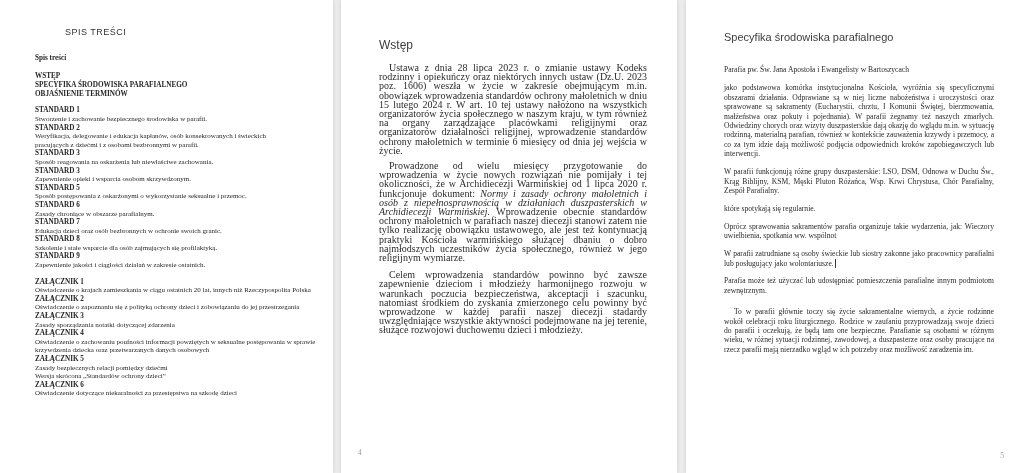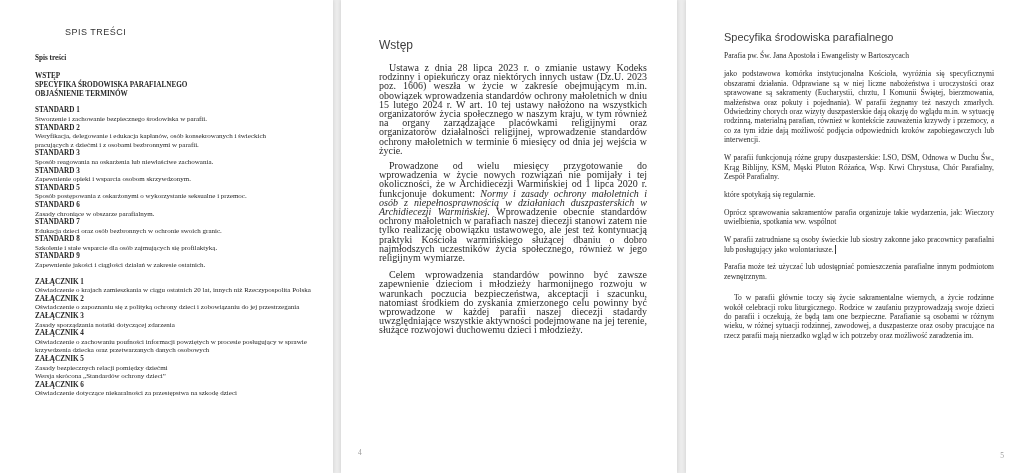--- a/index.html
+++ b/index.html
@@ -52,21 +52,21 @@
   
   .s-inner{padding:31px 30px 0 38px;}
   .pg3 .heading2{
     font-family:"Liberation Sans", sans-serif;
     font-size:11px;color:#3d3d3d;line-height:12px;
   }
   .pg3 p{
     font-size:7.6px;line-height:9.4px;text-align:justify;
     margin:0 0 8.5px 0;color:#2a2a2a;
   }
-  .pg3 p.intro{margin-top:8px;text-align:left;}
+  .pg3 p.intro{margin-top:22px;text-align:left;}
   .pg3 p.first{margin-top:9px;}
   .pg3 p.nogap{margin-bottom:12px;}
   .pg3 p.indented{text-indent:10px;margin-top:0;}
   .caret{
     display:inline-block;width:1px;height:9px;background:#3a3a3a;
     vertical-align:text-bottom;margin-left:1px;
   }
   .page-num{
     position:absolute;font-size:7.5px;color:#9b9b9b;
     font-family:"Liberation Serif", serif;
@@ -111,21 +111,21 @@
     </div>
 
     <div class="toc-block">
       <div class="lbl">ZAŁĄCZNIK 1</div>
       <div class="ln">Oświadczenie o krajach zamieszkania w ciągu ostatnich 20 lat, innych niż Rzeczypospolita Polska</div>
       <div class="lbl">ZAŁĄCZNIK 2</div>
       <div class="ln">Oświadczenie o zapoznaniu się z polityką ochrony dzieci i zobowiązaniu do jej przestrzegania</div>
       <div class="lbl">ZAŁĄCZNIK 3</div>
       <div class="ln">Zasady sporządzania notatki dotyczącej zdarzenia</div>
       <div class="lbl">ZAŁĄCZNIK 4</div>
-      <div class="ln">Oświadczenie o zachowaniu poufności informacji powziętych w procesie posługujący w sprawie</div>
+      <div class="ln">Oświadczenie o zachowaniu poufności informacji powziętych w seksualne postępowania w sprawie</div>
       <div class="ln">krzywdzenia dziecka oraz przetwarzanych danych osobowych</div>
       <div class="lbl">ZAŁĄCZNIK 5</div>
       <div class="ln">Zasady bezpiecznych relacji pomiędzy dziećmi</div>
       <div class="ln">Wersja skrócona „Standardów ochrony dzieci”</div>
       <div class="lbl">ZAŁĄCZNIK 6</div>
       <div class="ln">Oświadczenie dotyczące niekaralności za przestępstwa na szkodę dzieci</div>
     </div>
   </div>
 </div>
 

